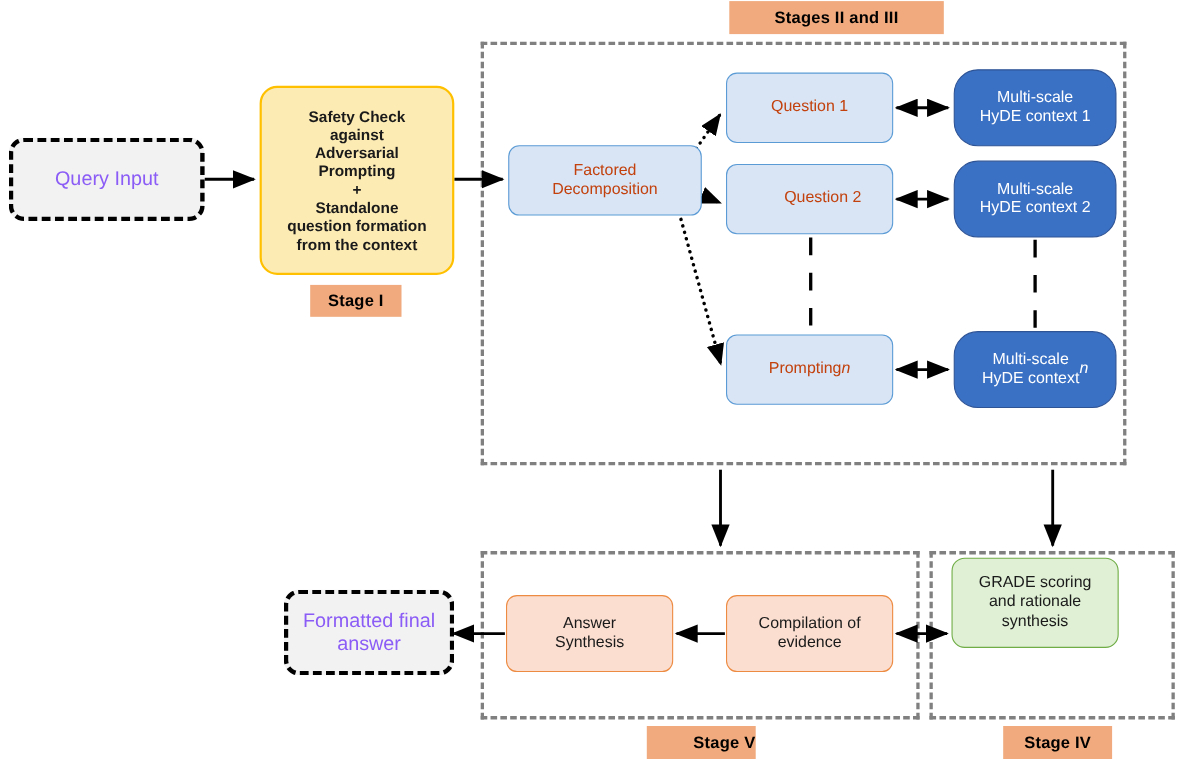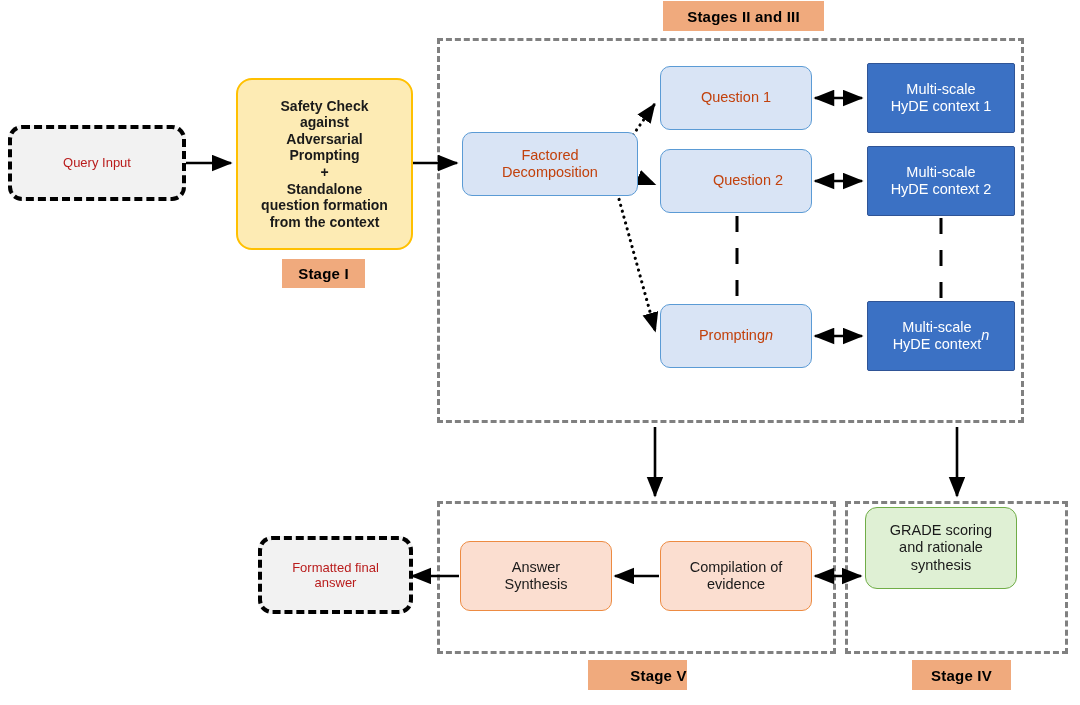--- a/index.html
+++ b/index.html
@@ -25,22 +25,22 @@
     text-align: center;
     box-sizing: border-box;
     line-height: 1.18;
     white-space: pre-line;
   }
   
   .node-dashed-black {
     border: 4px dashed #000000;
     border-radius: 14px;
     background: #f2f2f2;
-    color: #b91c1c;
-    font-size: 13px;
+    color: #8b5cf6;
+    font-size: 18px;
   }
   
   .node-yellow {
     border: 2px solid #ffc000;
     border-radius: 16px;
     background: #fdebb4;
     color: #1a1a1a;
     font-size: 14px;
     font-weight: 600;
   }
@@ -48,21 +48,21 @@
   .node-lightblue {
     border: 1.6px solid #5b9bd5;
     border-radius: 10px;
     background: #d9e4f5;
     color: #c2410c;
     font-size: 14.5px;
   }
   
   .node-darkblue {
     border: 1.6px solid #2f5496;
-    border-radius: 2px;
+    border-radius: 22px;
     background: #3b71c4;
     color: #ffffff;
     font-size: 14.5px;
   }
   
   .node-peach {
     border: 1.8px solid #ed8b42;
     border-radius: 10px;
     background: #fbded0;
     color: #1a1a1a;
@@ -200,21 +200,21 @@
 
   <div class="node node-peach" style="left:660px; top:541px; width:152px; height:70px;">Compilation of
 evidence</div>
 
   <div class="node node-peach" style="left:460px; top:541px; width:152px; height:70px;">Answer
 Synthesis</div>
 
   <div class="node node-dashed-black" style="left:258px; top:536px; width:155px; height:78px;">Formatted final
 answer</div>
 
-  <div class="stage-badge" style="left:663px; top:1px; width:161px; height:30px;">Stages II and III</div>
+  <div class="stage-badge" style="left:663px; top:1px; width:195px; height:30px;">Stages II and III</div>
 
   <div class="stage-badge" style="left:282px; top:259px; width:83px; height:29px;">Stage I</div>
 
   <div class="stage-badge" style="left:588px; top:660px; width:99px; height:30px;padding-left:42px;">Stage V</div>
 
   <div class="stage-badge" style="left:912px; top:660px; width:99px; height:30px;">Stage IV</div>
 
 </div>
 
 </body></html>

